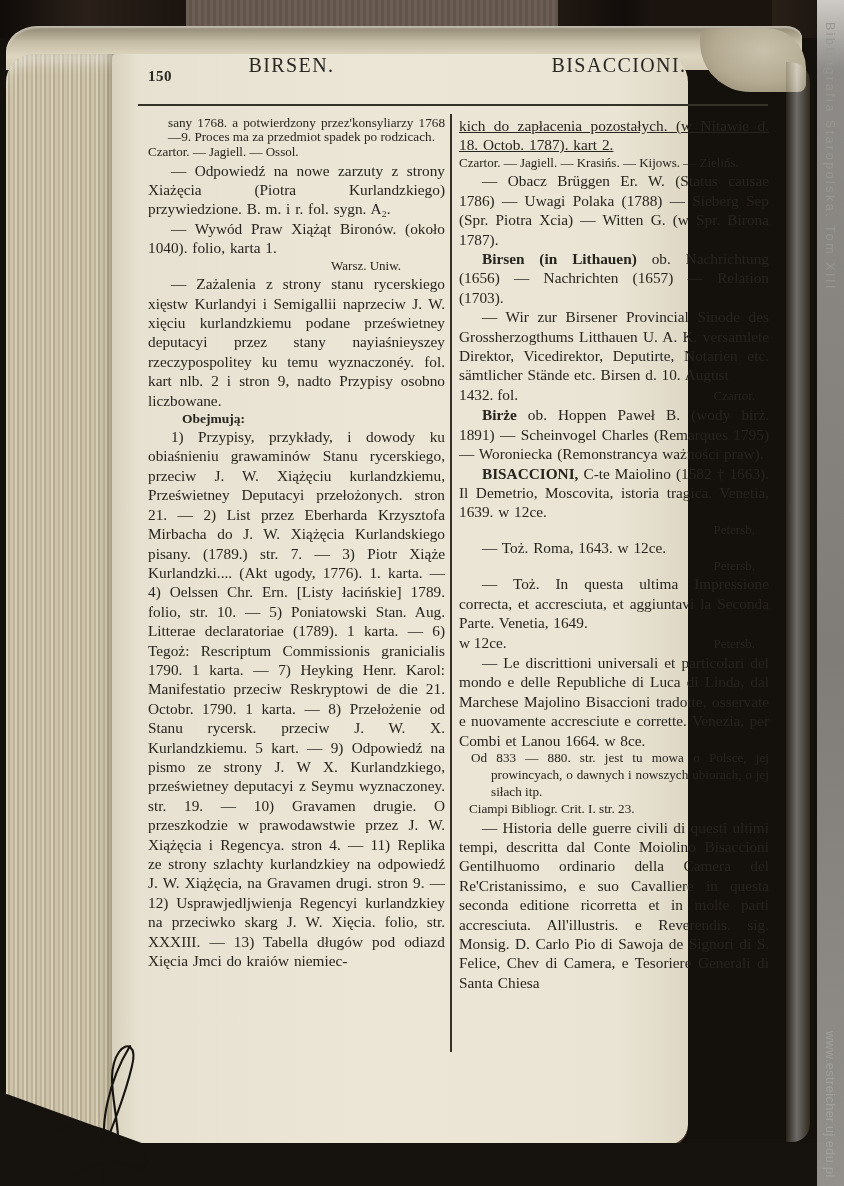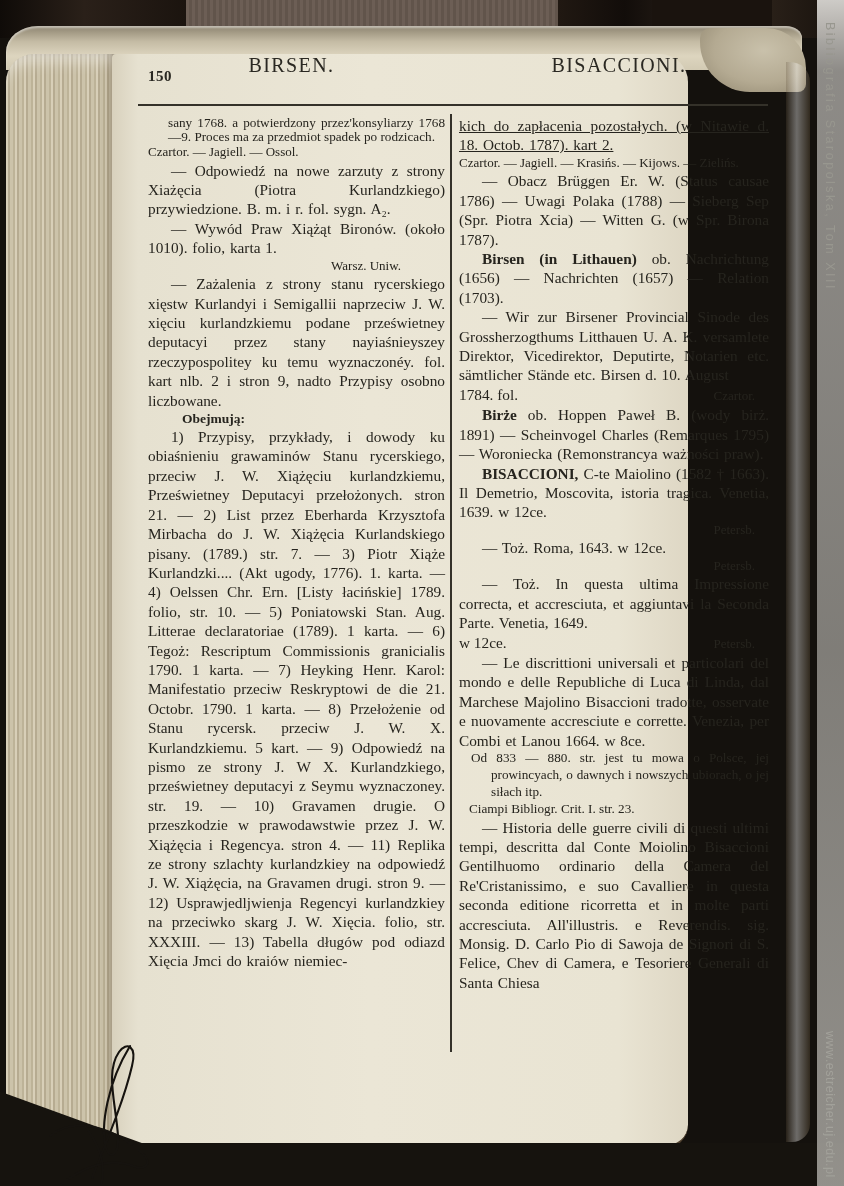--- a/index.html
+++ b/index.html
@@ -82,35 +82,35 @@
   <span class="page-number">150</span>
   <span class="running-head rh-left">BIRSEN.</span>
   <span class="running-head rh-right">BISACCIONI.</span>
   <div class="header-rule"></div>
   <div class="column-divider"></div>
 
   <div class="col col-left">
     <p class="e-note">sany 1768. a potwierdzony przez'konsyliarzy 1768—9. Proces ma za przedmiot spadek po rodzicach.</p>
     <p class="e-attr-c">Czartor. — Jagiell. — Ossol.</p>
     <p class="e-body">— Odpowiedź na nowe zarzuty z strony Xiażęcia (Piotra Kurlandzkiego) przywiedzione. B. m. i r. fol. sygn. A₂.</p>
-    <p class="e-body">— Wywód Praw Xiążąt Bironów. (około 1010). folio, karta 1.</p>
+    <p class="e-body">— Wywód Praw Xiążąt Bironów. (około 1040). folio, karta 1.</p>
     <p class="e-attr-r">Warsz. Uniw.</p>
     <p class="e-body">— Zażalenia z strony stanu rycerskiego xięstw Kurlandyi i Semigallii naprzeciw J. W. xięciu kurlandzkiemu podane prześwietney deputacyi przez stany nayiaśnieyszey rzeczypospolitey ku temu wyznaczonéy. fol. kart nlb. 2 i stron 9, nadto Przypisy osobno liczbowane.</p>
     <p class="e-label">Obejmują:</p>
     <p class="e-body">1) Przypisy, przykłady, i dowody ku obiaśnieniu grawaminów Stanu rycerskiego, przeciw J. W. Xiążęciu kurlandzkiemu, Prześwietney Deputacyi przełożonych. stron 21. — 2) List przez Eberharda Krzysztofa Mirbacha do J. W. Xiążęcia Kurlandskiego pisany. (1789.) str. 7. — 3) Piotr Xiąże Kurlandzki.... (Akt ugody, 1776). 1. karta. — 4) Oelssen Chr. Ern. [Listy łacińskie] 1789. folio, str. 10. — 5) Poniatowski Stan. Aug. Litterae declaratoriae (1789). 1 karta. — 6) Tegoż: Rescriptum Commissionis granicialis 1790. 1 karta. — 7) Heyking Henr. Karol: Manifestatio przeciw Reskryptowi de die 21. Octobr. 1790. 1 karta. — 8) Przełożenie od Stanu rycersk. przeciw J. W. X. Kurlandzkiemu. 5 kart. — 9) Odpowiedź na pismo ze strony J. W X. Kurlandzkiego, prześwietney deputacyi z Seymu wyznaczoney. str. 19. — 10) Gravamen drugie. O przeszkodzie w prawodawstwie przez J. W. Xiążęcia i Regencya. stron 4. — 11) Replika ze strony szlachty kurlandzkiey na odpowiedź J. W. Xiążęcia, na Gravamen drugi. stron 9. — 12) Usprawjedljwienja Regencyi kurlandzkiey na przeciwko skarg J. W. Xięcia. folio, str. XXXIII. — 13) Tabella długów pod odiazd Xięcia Jmci do kraiów niemiec-</p>
   </div>
 
   <div class="col col-right">
     <p class="e-body e-cont">kich do zapłacenia pozostałych. (w Nitawie d. 18. Octob. 1787). kart 2.</p>
     <p class="e-attr-c">Czartor. — Jagiell. — Krasińs. — Kijows. — Zielińs.</p>
     <p class="e-body">— Obacz Brüggen Er. W. (Status causae 1786) — Uwagi Polaka (1788) — Sieberg Sep (Spr. Piotra Xcia) — Witten G. (w Spr. Birona 1787).</p>
     <p class="e-body"><span class="lead">Birsen (in Lithauen)</span><span> ob. Nachrichtung (1656) — Nachrichten (1657) — Relation (1703).</span></p>
     <p class="e-body">— Wir zur Birsener Provincial Sinode des Grossherzogthums Litthauen U. A. K. versamlete Direktor, Vicedirektor, Deputirte, Notarien etc. sämtlicher Stände etc. Birsen d. 10. August</p>
     <p class="e-tail">
-        <span class="t-left">1784. fol.</span>
+        <span class="t-left">1432. fol.</span>
         <span class="t-right">Czartor.</span>
       </p>
     <p class="e-body"><span class="lead">Birże</span><span> ob. Hoppen Paweł B. (wody birż. 1891) — Scheinvogel Charles (Remarques 1795) — Woroniecka (Remonstrancya ważności praw).</span></p>
     <p class="e-body"><span class="lead">BISACCIONI,</span><span> C-te Maiolino (1582 † 1663). Il Demetrio, Moscovita, istoria tragica. Venetia, 1639. w 12ce.</span></p>
     <p class="e-attr-r">Petersb.</p>
     <p class="e-body">— Toż. Roma, 1643. w 12ce.</p>
     <p class="e-attr-r">Petersb.</p>
     <p class="e-body">— Toż. In questa ultima Impressione correcta, et accresciuta, et aggiuntavi la Seconda Parte. Venetia, 1649.</p>
     <p class="e-tail">
         <span class="t-left">w 12ce.</span>

